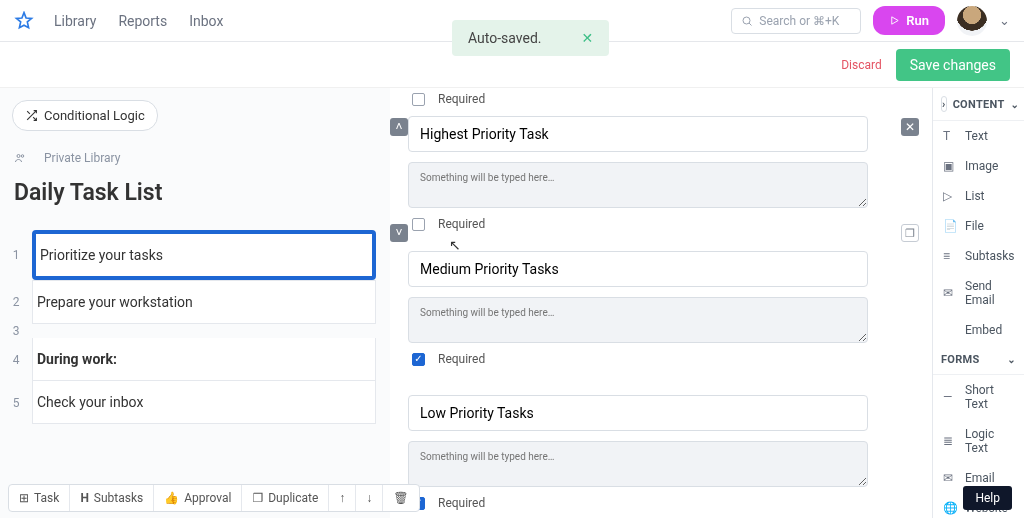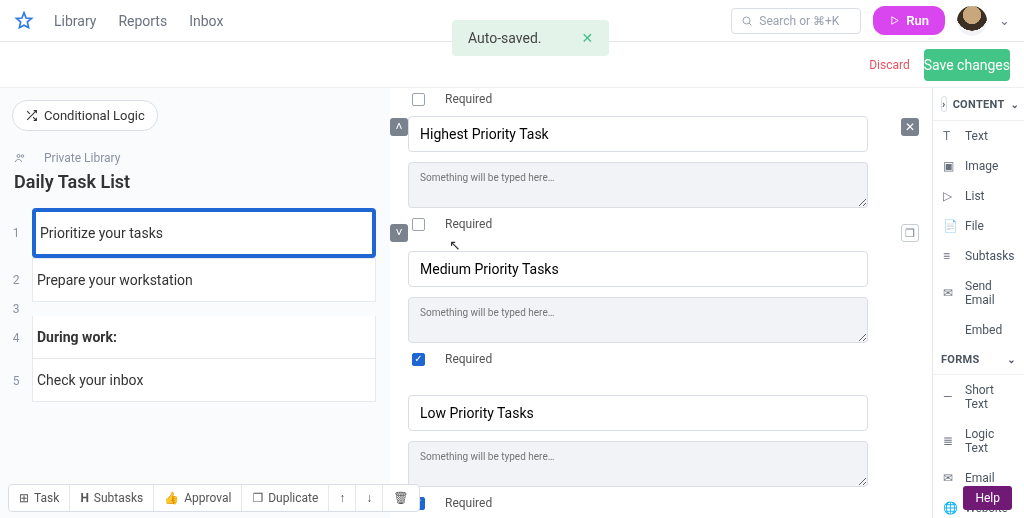--- a/index.html
+++ b/index.html
@@ -13,59 +13,59 @@
   .search { display: flex; align-items: center; gap: 6px; border: 1px solid #d9dee4; border-radius: 4px; padding: 5px 9px; width: 130px; color: #9aa2af; font-size: 12px; }
   .run-btn { display: flex; align-items: center; gap: 6px; background: #d946ef; color: #fff; border: none; padding: 7px 16px; border-radius: 12px; font-weight: 600; font-size: 13px; cursor: pointer; }
   .avatar { width: 30px; height: 30px; border-radius: 50%; background: radial-gradient(circle at 50% 30%, #c9a77c 0 35%, #3b2e22 36% 60%, #f1f3f6 61%); }
   .chev { color:#6b7280; }
 
   .toast { position: absolute; top: 20px; left: 452px; background: #e4f3ea; border-radius: 4px; padding: 10px 16px; display: flex; align-items: center; gap: 40px; color: #444; font-size: 14px; }
   .toast-x { color: #3dbf87; cursor: pointer; }
 
   .actionbar { height: 46px; display: flex; align-items: center; justify-content: flex-end; gap: 14px; padding: 0 14px; border-bottom:1px solid #f0f0f0;}
   .discard { color: #e45464; cursor: pointer; font-size: 12px; text-align: center; }
-  .save { background: #42c586; color: #fff; border: none; padding: 8px 0; border-radius: 4px; font-size: 14px; cursor: pointer; }
+  .save { background: #42c586; color: #fff; border: none; padding: 8px 14px; border-radius: 4px; font-size: 14px; cursor: pointer; }
 
   .main { display: flex; height: calc(100% - 88px); }
   .leftcol { width: 390px; flex: none; background:#fafbfc; display:flex; flex-direction:column;}
   .cond { margin: 12px; border: 1px solid #d9dee4; background:#fff; border-radius:15px; padding:7px 12px; display:inline-flex; align-items:center; gap:6px; font-size:13px; color:#333; width:max-content;}
   .private { display:flex; align-items:center; gap:18px; color:#8a93a2; font-size:12px; margin:8px 14px 2px;}
-  .title { font-size:18px; font-weight:600; margin:4px 14px;}
+  .title { font-size:23px; font-weight:600; margin:12px 14px;}
   .desc { color:#8a93a2; margin:6px 14px 16px; font-size:14px;}
   .steps { margin-top:12px;}
   .step-row { display:flex; align-items:stretch;}
   .step-num { width:32px; display:flex; align-items:center; justify-content:center; color:#8a93a2; font-size:12px;}
   .step-card { flex:1; border:1px solid #e5e8ed; background:#fff; padding:13px 4px; margin-right:14px; font-size:14px;}
   .step-row.sel .step-card { border:4px solid #1d66d3; border-radius:4px;}
   .step-row.head .step-card { font-weight:700;}
   .steps .step-row + .step-row .step-card { border-top:none; }
   .steps .step-row.sel + .step-row .step-card { border-top:1px solid #e5e8ed;}
   
   .bottom-toolbar { position:absolute; left:8px; bottom:6px; display:flex; border:1px solid #d9dee4; border-radius:4px; background:#fff; }
   .bt-btn { display:flex; gap:5px; align-items:center; padding:6px 10px; border-right:1px solid #e5e8ed; font-size:12px; color:#555; cursor:pointer;}
   .bt-btn:last-child{border-right:none;}
 
   .editor { flex:1; overflow:auto; padding: 0 18px 30px; position:relative; background:#fff;}
   .field-block { margin-top:6px; position:relative;}
-  .req-row { display:flex; align-items:center; gap:20px; font-size:12px; color:#555; margin:4px 0 10px 4px;}
+  .req-row { display:flex; align-items:center; gap:13px; font-size:12px; color:#555; margin:4px 0 10px 4px;}
   .cb { width:13px; height:13px; border:1px solid #9aa2af; border-radius:2px; display:inline-flex; align-items:center; justify-content:center; background:#fff;}
   .cb.checked { background:#1d66d3; border-color:#1d66d3;}
   .cb.checked::after { content:"✓"; color:#fff; font-size:10px; line-height:1;}
   .f-input { width:460px; border:1px solid #d9dee4; border-radius:4px; padding:9px 11px; font-size:14px; background:#fff;}
   .f-textarea { width:460px; border:1px solid #d9dee4; border-radius:4px; padding:9px 11px; font-size:10px; background:#f1f3f6; color:#9aa2af; height:46px; margin-top:10px; resize:both;}
   .side-handle { position:absolute; width:18px; height:18px; background:#7a828e; color:#fff; display:flex; align-items:center; justify-content:center; border-radius:3px; font-size:12px;}
   .hover-dup { position:absolute; width:18px; height:18px; border:1px solid #c6ccd4; border-radius:3px; display:flex; align-items:center; justify-content:center; color:#7a828e; font-size:11px;}
   .cursor { position:absolute; left:449px; top:237px; font-size:14px;}
 
   .rightcol { width:92px; flex:none; border-left:1px solid #e5e8ed; display:flex; flex-direction:column; background:#fff;}
   .rc-head { display:flex; align-items:center; gap:6px; padding:8px 8px; border-bottom:1px solid #eef0f3; font-size:11px; font-weight:700; color:#4b5560; letter-spacing:.3px;}
   .rc-head .exp { border:1px solid #d9dee4; width:16px; height:16px; display:flex; align-items:center; justify-content:center; border-radius:3px;}
   .rc-item { display:flex; align-items:center; gap:8px; padding:8px 10px; font-size:12px; color:#4b5560; cursor:pointer;}
   .rc-item svg, .rc-item .ic { width:14px; height:14px; flex:none; color:#6b7280;}
-  .help { position:absolute; right:12px; bottom:8px; background:#701a75; color:#fff; padding:5px 12px; border-radius:3px; font-size:12px; cursor:pointer;}
+  .help { position:absolute; right:12px; bottom:8px; background:#0f172a; color:#fff; padding:5px 12px; border-radius:3px; font-size:12px; cursor:pointer;}
   .chevsm{font-size:10px;}
 </style>
 </head>
 <body>
 
 <div class="topbar">
   <svg class="logo" viewBox="0 0 24 24" fill="none" stroke="currentColor" stroke-width="2">
       <path d="M12 2l2.5 6.5L21 9l-5 4 1.5 7L12 17l-5.5 3L8 13 3 9l6.5-.5z"></path>
     </svg>
   <div class="nav">

